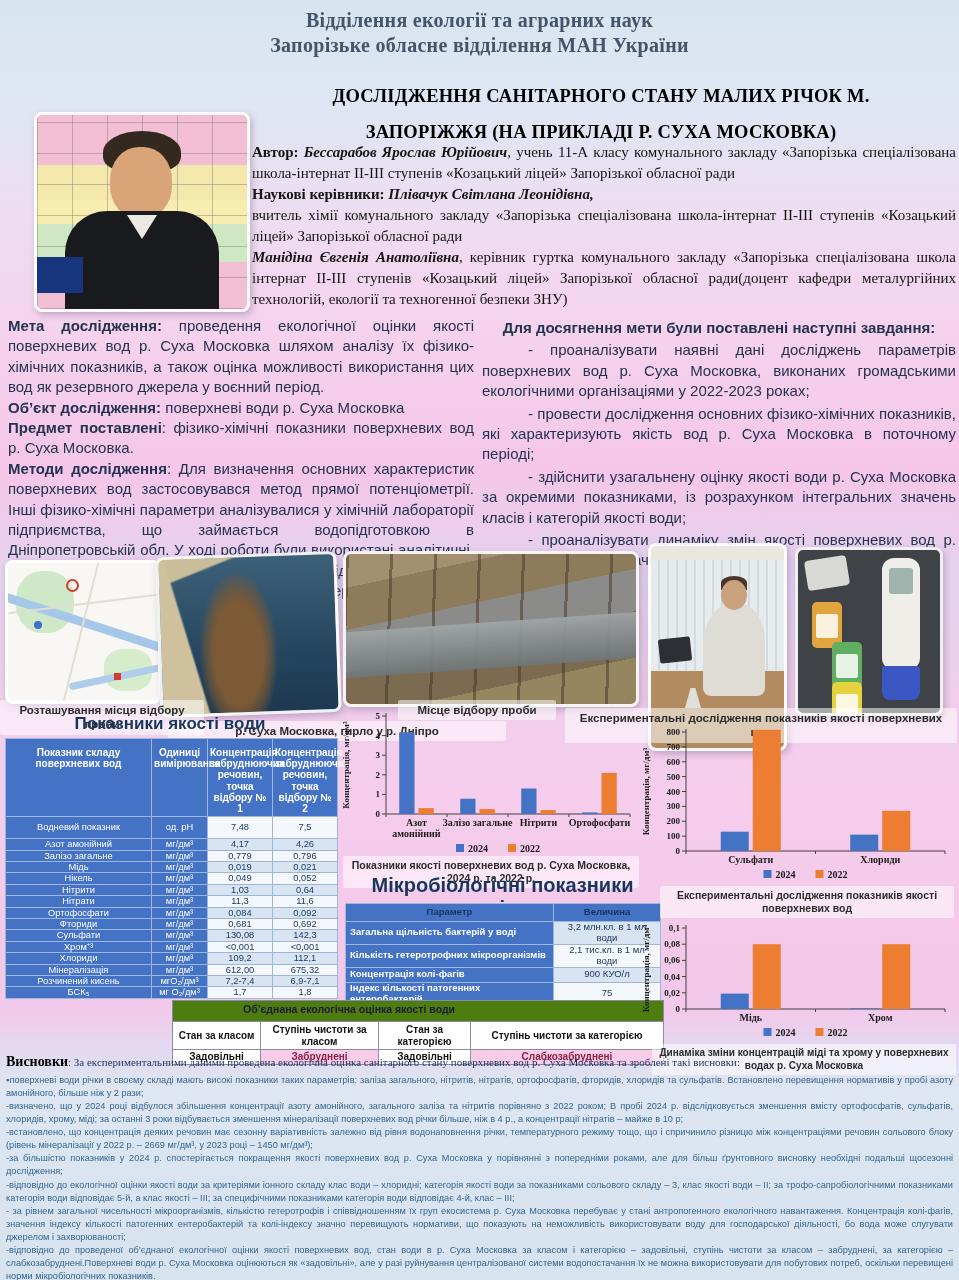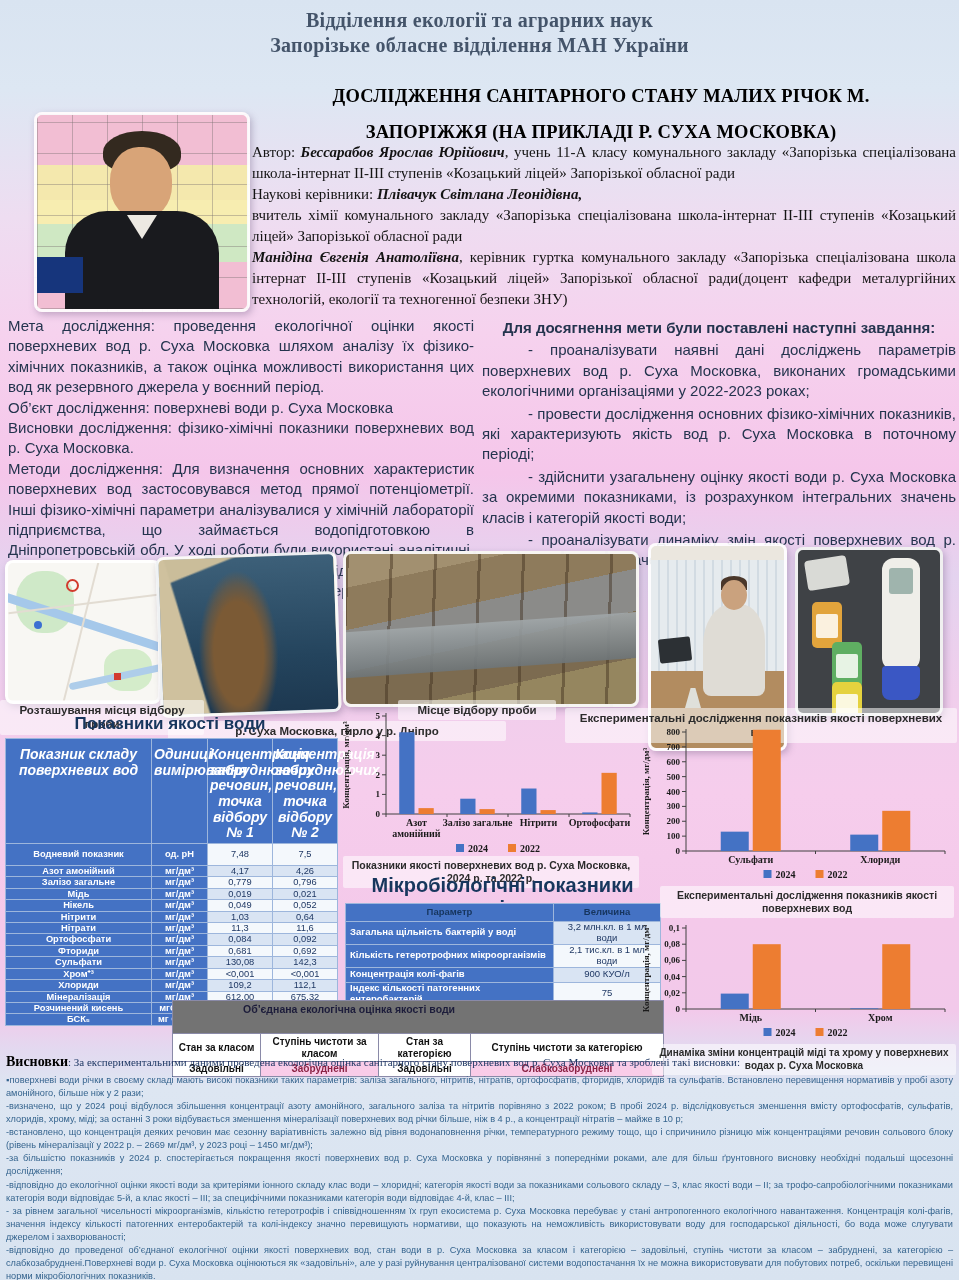--- a/index.html
+++ b/index.html
@@ -15,21 +15,21 @@
   
   .hdr{left:0;top:8px;width:100%;text-align:center;
        font:bold 20px/25px "Liberation Serif",serif;color:#44546a;letter-spacing:.3px;}
   .main-title{left:248px;top:86px;width:706px;text-align:center;
        font:bold 18.5px "Liberation Serif",serif;color:#000;letter-spacing:.2px;}
   .main-title .t2{margin-top:15px;}
   
   .authors{left:252px;top:142px;width:704px;text-align:justify;
        font:15px/1.40 "Liberation Serif",serif;color:#141414;}
   .authors p{margin:0;}
-  .b{font-weight:normal;} .bi{font-weight:bold;font-style:italic;}
+  .b{font-weight:bold;} .bi{font-weight:bold;font-style:italic;}
   .author-photo{left:34px;top:112px;width:210px;height:194px;border-radius:10px;overflow:hidden;
        box-shadow:2px 3px 8px rgba(110,80,120,.4);
        background:
         repeating-linear-gradient(90deg, rgba(120,110,110,.4) 0 1px, transparent 1px 35px),
         repeating-linear-gradient(0deg, rgba(120,110,110,.4) 0 1px, transparent 1px 31px),
         linear-gradient(180deg,#f2bed3 0 26%,#f4e8ad 26% 44%,#f7edb0 44% 56%,#cfe8c3 56% 76%,#f2bed3 76% 100%);}
   .hair{position:absolute;left:66px;top:16px;width:78px;height:42px;background:#33291f;border-radius:50% 50% 38% 38%;}
   .face{position:absolute;left:73px;top:32px;width:62px;height:72px;background:#d8a478;border-radius:46%;}
   .torso{position:absolute;left:28px;top:96px;width:154px;height:98px;background:#191a1e;border-radius:42px 42px 0 0;}
   .collar{position:absolute;left:90px;top:100px;width:30px;height:24px;background:#ece9e2;
@@ -89,40 +89,40 @@
   .meter{position:absolute;left:84px;top:8px;width:38px;height:112px;background:#efeee9;border-radius:12px;}
   .meter .scr{position:absolute;left:7px;top:10px;width:24px;height:26px;background:#9fb4ad;border-radius:3px;}
   .meter-cap{position:absolute;left:84px;top:116px;width:38px;height:34px;background:#3a57c4;border-radius:4px 4px 8px 8px;}
   .caption{position:absolute;background:rgba(255,255,255,.55);border-radius:2px;
        font:bold 11.5px/1.25 "Liberation Sans",sans-serif;color:#2b2b2b;text-align:center;padding:3px 4px;}
   
   .sec-title{position:absolute;font:bold 17px "Liberation Sans",sans-serif;color:#17365d;text-align:center;}
   table{border-collapse:collapse;table-layout:fixed;}
   .qwrap{left:5px;top:738px;width:332px;}
   .qtable{width:332px;font:9.3px/1.12 "Liberation Sans",sans-serif;}
-  .qtable th{background:#4472c4;color:#fff;font-size:14px;border:1px solid #9db6dc;
-       vertical-align:top;padding:8px 2px 2px 2px;font-weight:bold;font-style:italic;}
+  .qtable th{background:#4472c4;color:#fff;font-size:10px;border:1px solid #9db6dc;
+       vertical-align:top;padding:8px 2px 2px 2px;font-weight:bold;}
   .qtable thead tr{height:64px;}
   .qtable td{border:1px solid #9db6dc;padding:0 2px;text-align:center;color:#1f3864;}
-  .qtable td:nth-child(1),.qtable td:nth-child(2){background:#4472c4;color:#fff;font-weight:bold;}
+  .qtable td:nth-child(1),.qtable td:nth-child(2){background:#4472c4;color:#fff;font-weight:normal;}
   .qtable tbody tr:nth-child(even) td:nth-child(n+3){background:#d9e4f3;}
   .qtable tbody tr:nth-child(odd) td:nth-child(n+3){background:#f4f8fc;}
   .qtable tbody tr{height:11px;}
   .qtable tbody tr:first-child{height:22px;}
   .mwrap{left:345px;top:903px;width:315px;}
   .mtable{width:315px;font:9.5px/1.15 "Liberation Sans",sans-serif;}
   .mtable th{background:#4472c4;color:#16355e;border:1px solid #9db6dc;height:15px;font-weight:bold;}
   .mtable td{border:1px solid #9db6dc;height:14px;padding:0 4px;}
   .mtable td:first-child{background:#4472c4;color:#fff;font-weight:bold;text-align:left;}
   .mtable td:last-child{text-align:center;color:#1f3864;}
   .mtable tbody tr:nth-child(odd) td:last-child{background:#d9e4f3;}
   .mtable tbody tr:nth-child(even) td:last-child{background:#f4f8fc;}
   .cwrap{left:172px;top:1000px;width:492px;background:#fff;}
-  .ctable-band{border:1px solid #8a8aa8;border-bottom:none;background:#737373;
-       font:bold 10.5px "Liberation Sans",sans-serif;color:#1c1c3a;padding:2px 4px 18px 70px;}
+  .ctable-band{border:1px solid #8a8aa8;border-bottom:none;background:#4d7c0f;
+       font:bold 10.5px "Liberation Sans",sans-serif;color:#1c1c3a;padding:2px 4px 6px 70px;}
   .ctable{width:100%;font:10px/1.15 "Liberation Sans",sans-serif;}
   .ctable th{border:1px solid #8a8aa8;background:#fff;color:#111;font-weight:bold;padding:2px 1px;}
   .ctable td{border:1px solid #8a8aa8;text-align:center;font-weight:bold;padding:1px;}
   .ctable td:nth-child(1),.ctable td:nth-child(3){background:#fff;color:#111;}
   .ctable td:nth-child(2),.ctable td:nth-child(4){background:#f9cce8;color:#8b2244;}
   
   .chart{position:absolute;}
   
   .conclusions{left:6px;top:1054px;width:947px;}
   .conclusions .intro{font:11px "Liberation Serif",serif;color:#1f3864;}
@@ -157,21 +157,21 @@
   <div class="abs authors">
     <p><span class="b">Автор: </span><span class="bi">Бессарабов Ярослав Юрійович</span><span>, учень 11-А класу комунального закладу «Запорізька спеціалізована школа-інтернат ІІ-ІІІ ступенів «Козацький ліцей» Запорізької обласної ради</span></p>
     <p><span class="b">Наукові керівники: </span><span class="bi">Плівачук Світлана Леонідівна,</span></p>
     <p>вчитель хімії комунального закладу «Запорізька спеціалізована школа-інтернат ІІ-ІІІ ступенів «Козацький ліцей» Запорізької обласної ради</p>
     <p><span class="bi">Манідіна Євгенія Анатоліївна</span><span>, керівник гуртка комунального закладу  «Запорізька спеціалізована школа інтернат ІІ-ІІІ ступенів «Козацький ліцей» Запорізької обласної ради(доцент кафедри металургійних технологій, екології та техногенної безпеки ЗНУ)</span></p>
   </div>
 
   <div class="abs research">
     <p><span class="b">Мета дослідження: </span><span>проведення екологічної оцінки якості поверхневих вод р. Суха Московка шляхом аналізу їх фізико-хімічних показників, а також оцінка можливості використання цих вод як резервного джерела у воєнний період.</span></p>
     <p><span class="b">Об’єкт дослідження: </span><span>поверхневі води р. Суха Московка</span></p>
-    <p><span class="b">Висновки дослідження</span><span>: фізико-хімічні показники поверхневих вод р. Суха Московка.</span></p>
+    <p><span class="b">Предмет поставлені</span><span>: фізико-хімічні показники поверхневих вод р. Суха Московка.</span></p>
     <p><span class="b">Методи дослідження</span><span>: Для визначення основних характеристик поверхневих вод застосовувався метод прямої потенціометрії. Інші фізико-хімічні параметри аналізувалися у хімічній лабораторії підприємства, що займається водопідготовкою в Дніпропетровській обл. У ході роботи були використані аналітичні, математичні та статистичні методи дослідження, а також методика екологічної оцінки якості поверхневих вод за відповідними категоріями.</span></p>
   </div>
 
   <div class="abs tasks">
     <div class="thead">Для досягнення мети були поставлені наступні завдання:</div>
     <div>
         <div class="task-item">-   проаналізувати наявні дані досліджень параметрів поверхневих вод р. Суха Московка, виконаних громадськими екологічними організаціями у 2022-2023 роках;</div>
         <div class="task-item">-   провести дослідження основних фізико-хімічних показників, які характеризують якість вод р. Суха Московка в поточному періоді;</div>
         <div class="task-item">-   здійснити узагальнену оцінку якості води р. Суха Московка за окремими показниками, із розрахунком інтегральних значень класів і категорій якості води;</div>
         <div class="task-item">-   проаналізувати динаміку змін якості поверхневих вод р. Суха Московка у зазначений період.</div>

